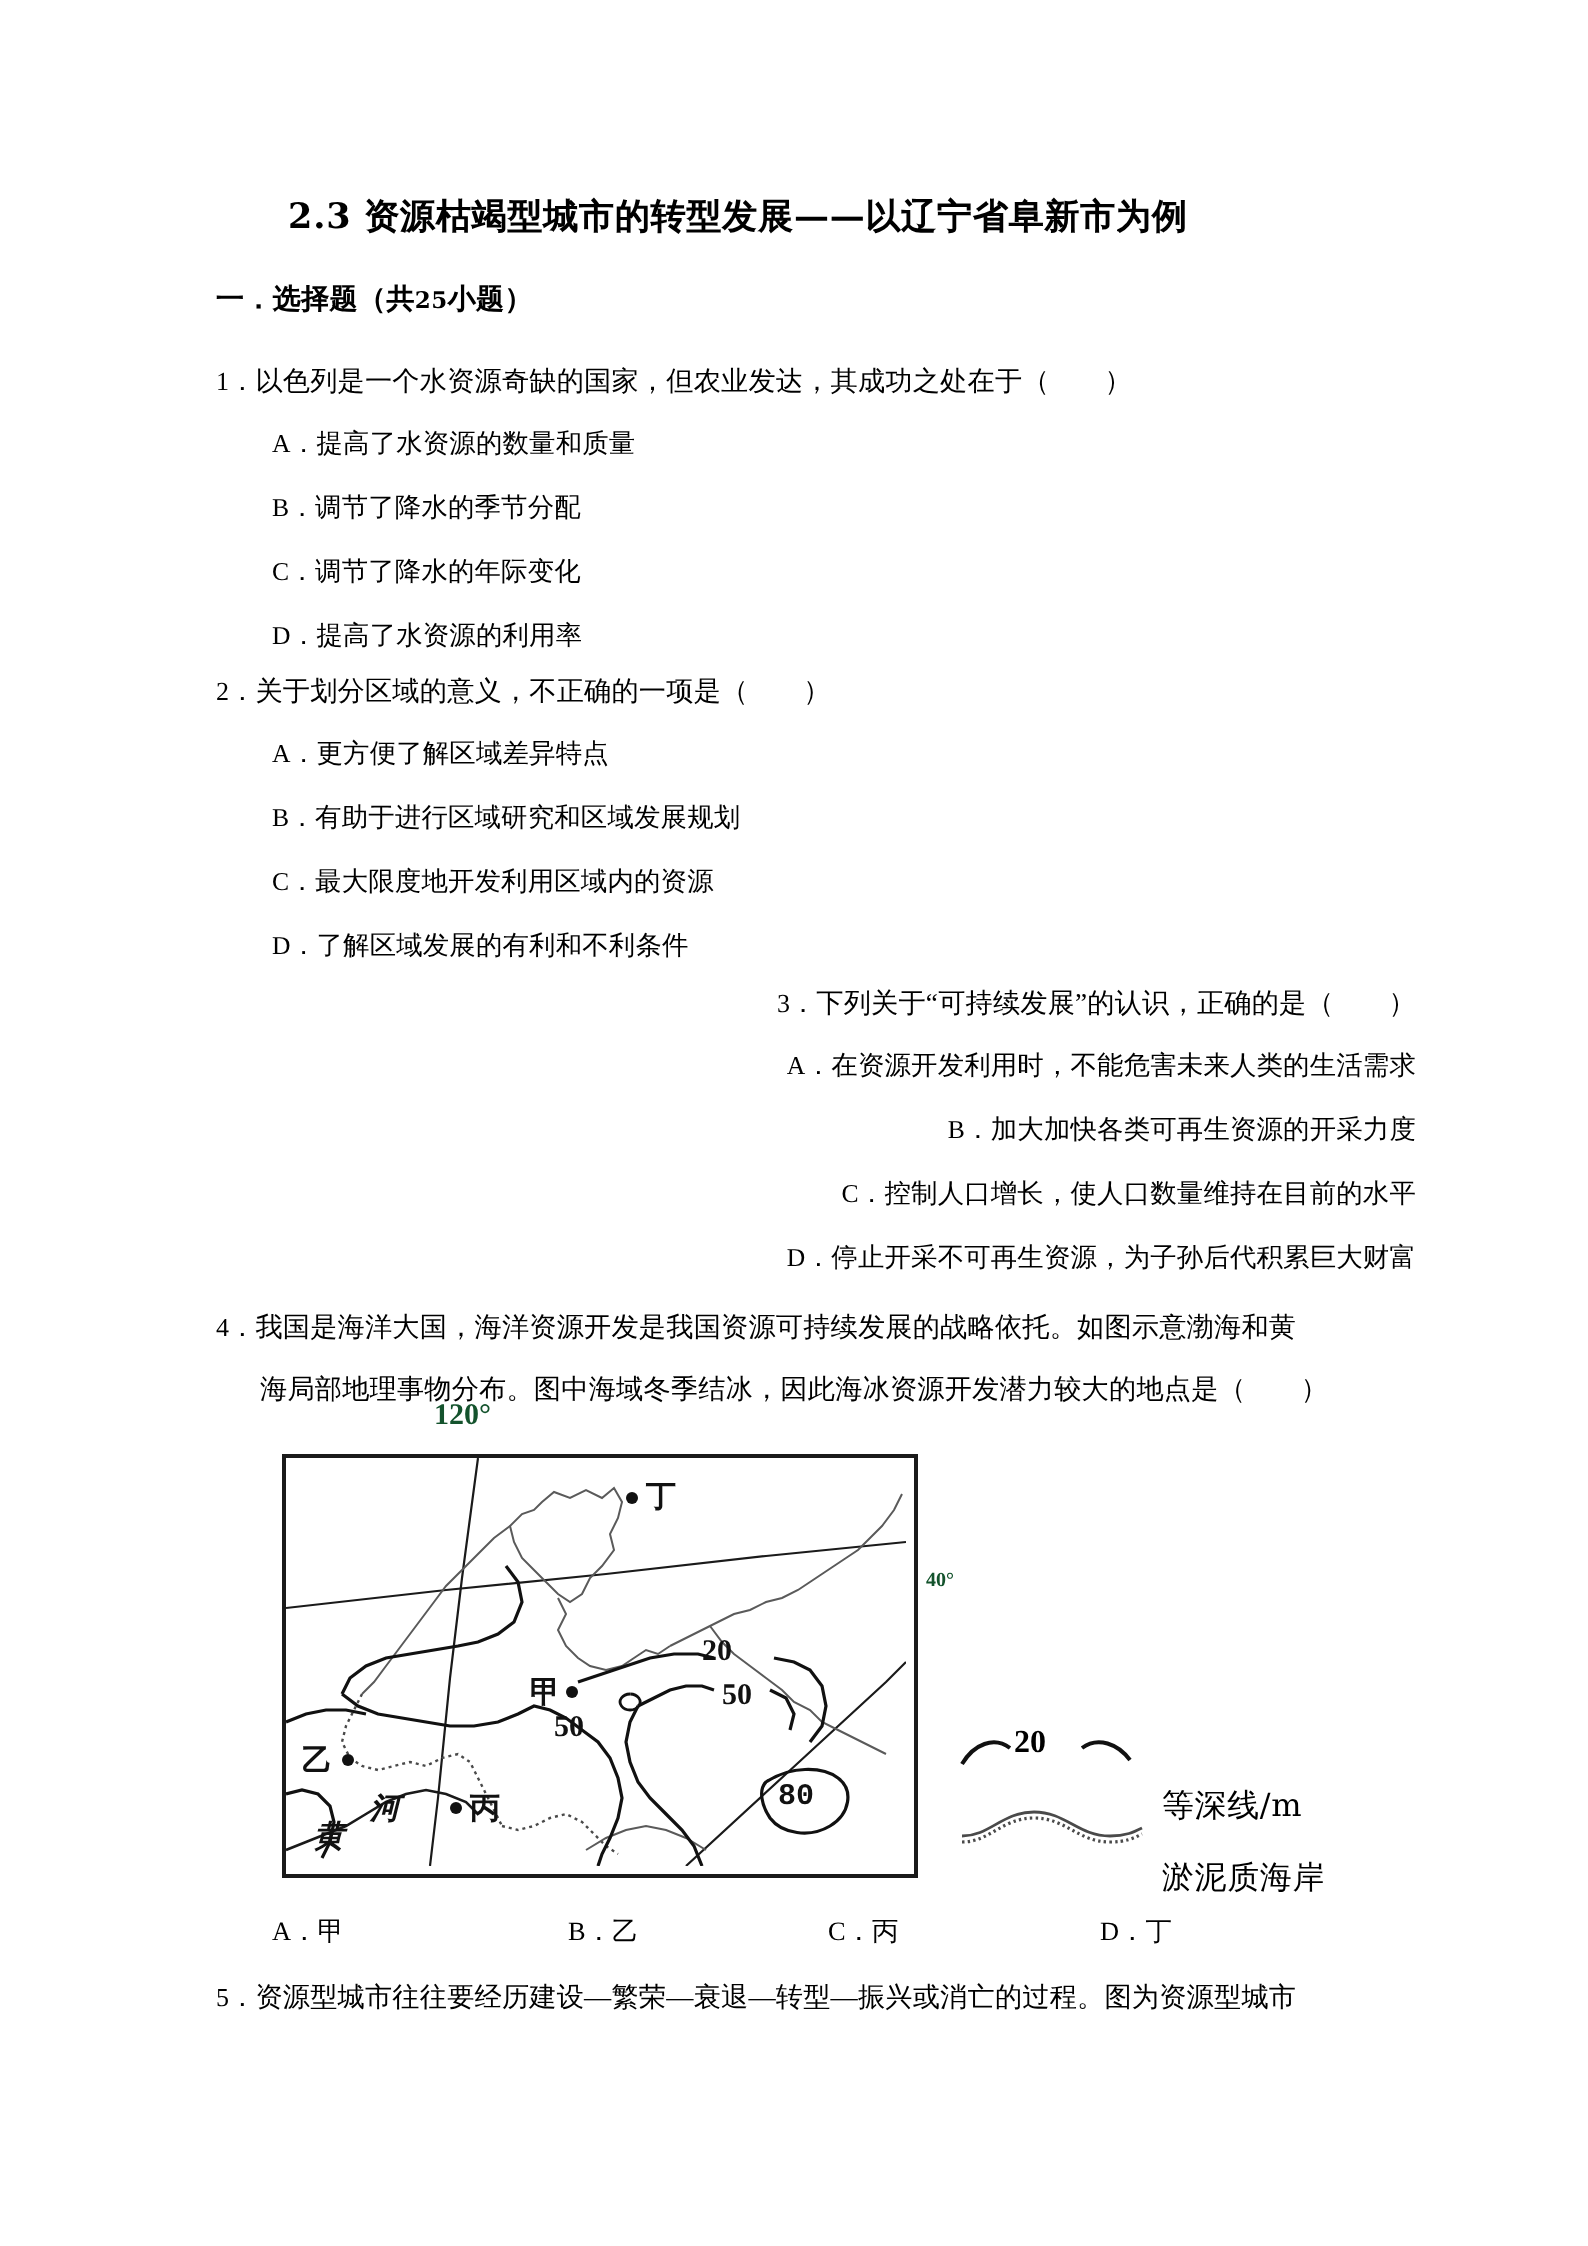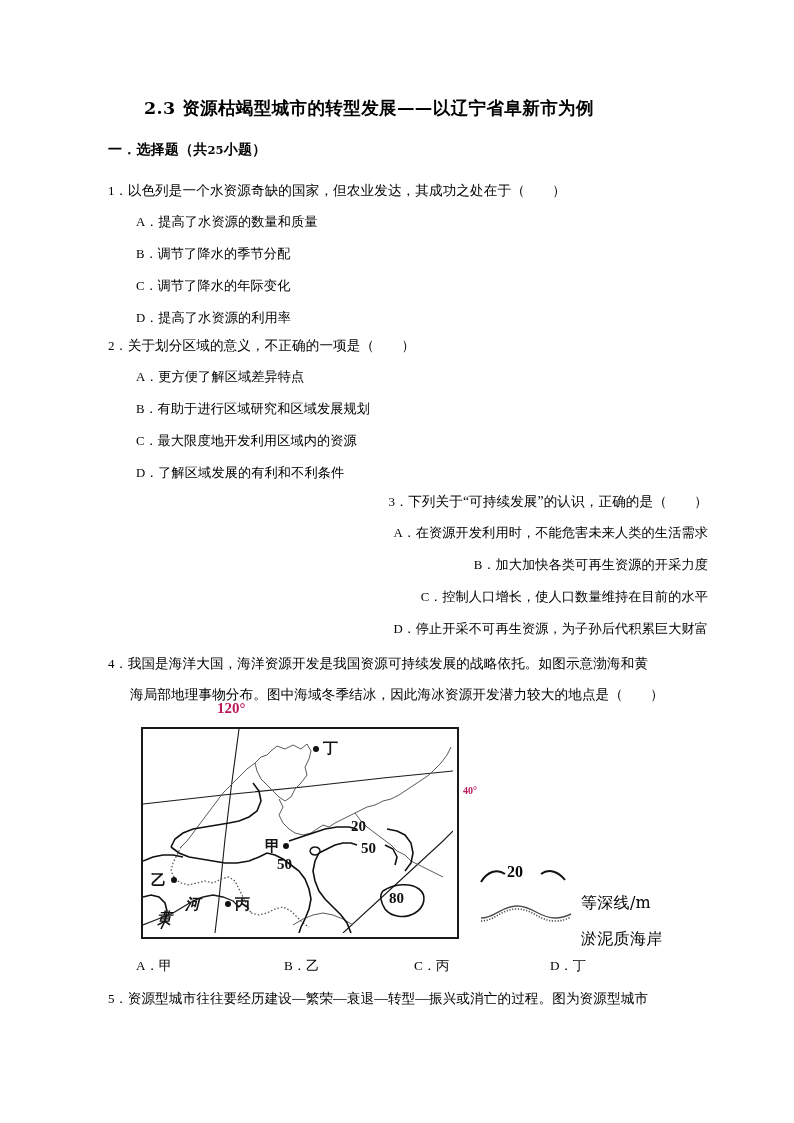--- a/index.html
+++ b/index.html
@@ -117,21 +117,21 @@
     overflow: hidden;
   }
   .map-svg {
     position: absolute;
     left: 0; top: 0;
   }
   .lbl {
     position: absolute;
     font-family: "DejaVu Serif", "Liberation Serif", serif;
     font-weight: bold;
-    color: #be185d;
+    color: #14532d;
     white-space: nowrap;
   }
   .lbl-lon {
     left: 76px;
     top: 0px;
     font-size: 15px;
     font-family: "Liberation Serif", serif;
     font-weight: bold;
   }
   .lbl-lat {
@@ -322,21 +322,21 @@
 
       <div class="pt-dot" style="left:82px; top:172px;"></div>
       <div class="m-lab" style="left:92px; top:168px; font-size:15px;">丙</div>
 
       <div class="m-lab" style="left:14px; top:182px; font-size:15px; font-style:italic;">黄</div>
       <div class="m-lab" style="left:42px; top:168px; font-size:15px; font-style:italic;">河</div>
 
       <div class="m-num" style="left:208px; top:90px; font-size:15px;">20</div>
       <div class="m-num" style="left:218px; top:112px; font-size:15px;">50</div>
       <div class="m-num" style="left:134px; top:128px; font-size:15px;">50</div>
-      <div class="m-num" style="left:246px; top:162px; font-size:15px;">80</div>
+      <div class="m-num" style="left:246px; top:162px; font-size:15px;font-family:Liberation Mono, monospace;">80</div>
     </div>
 
     <div class="legend">
       <div class="legend-row">
         <svg class="legend-sym" viewBox="0 0 96 30">
           <path d="M 2 20 C 8 10 18 6 26 12" fill="none" stroke="#111" stroke-width="2"></path>
           <path d="M 62 12 C 70 6 80 10 86 18" fill="none" stroke="#111" stroke-width="2"></path>
         </svg>
         <div class="legend-num">20</div>
         <div class="legend-text">等深线/m</div>

